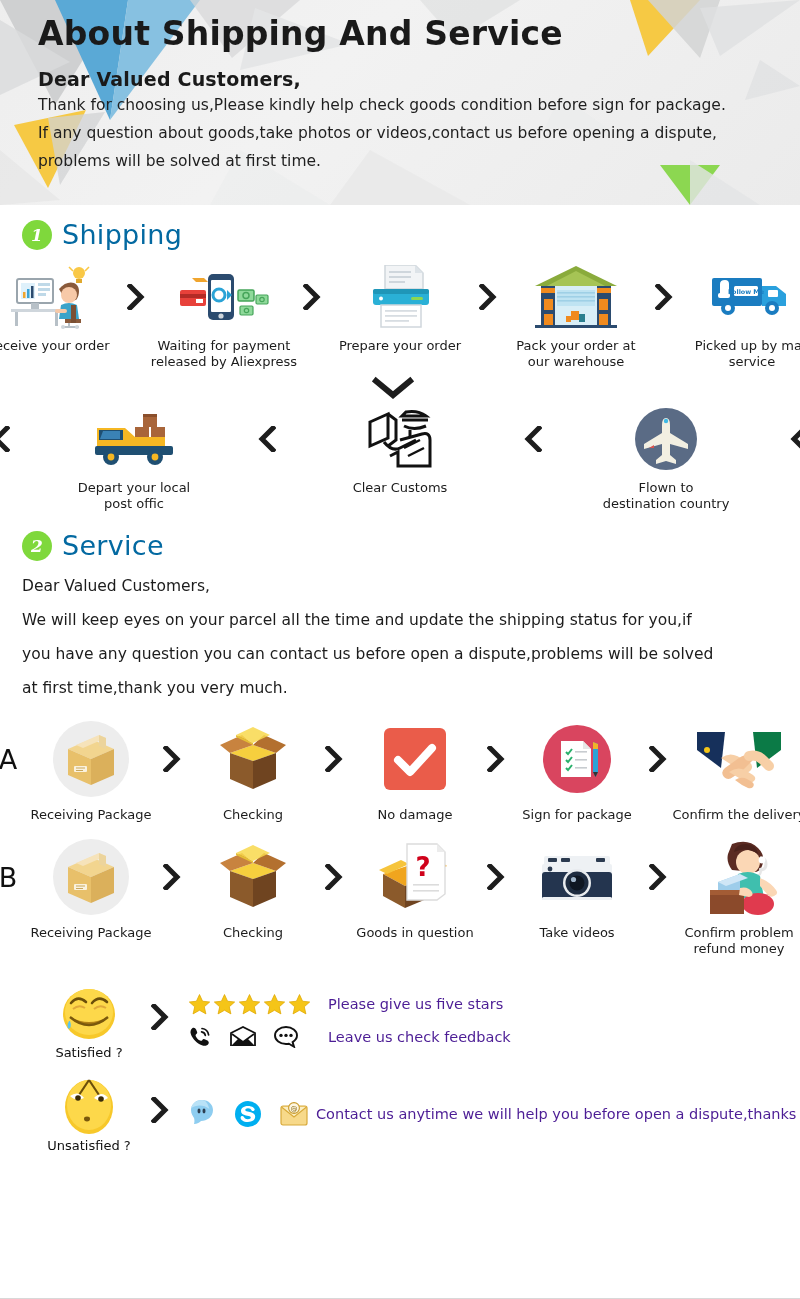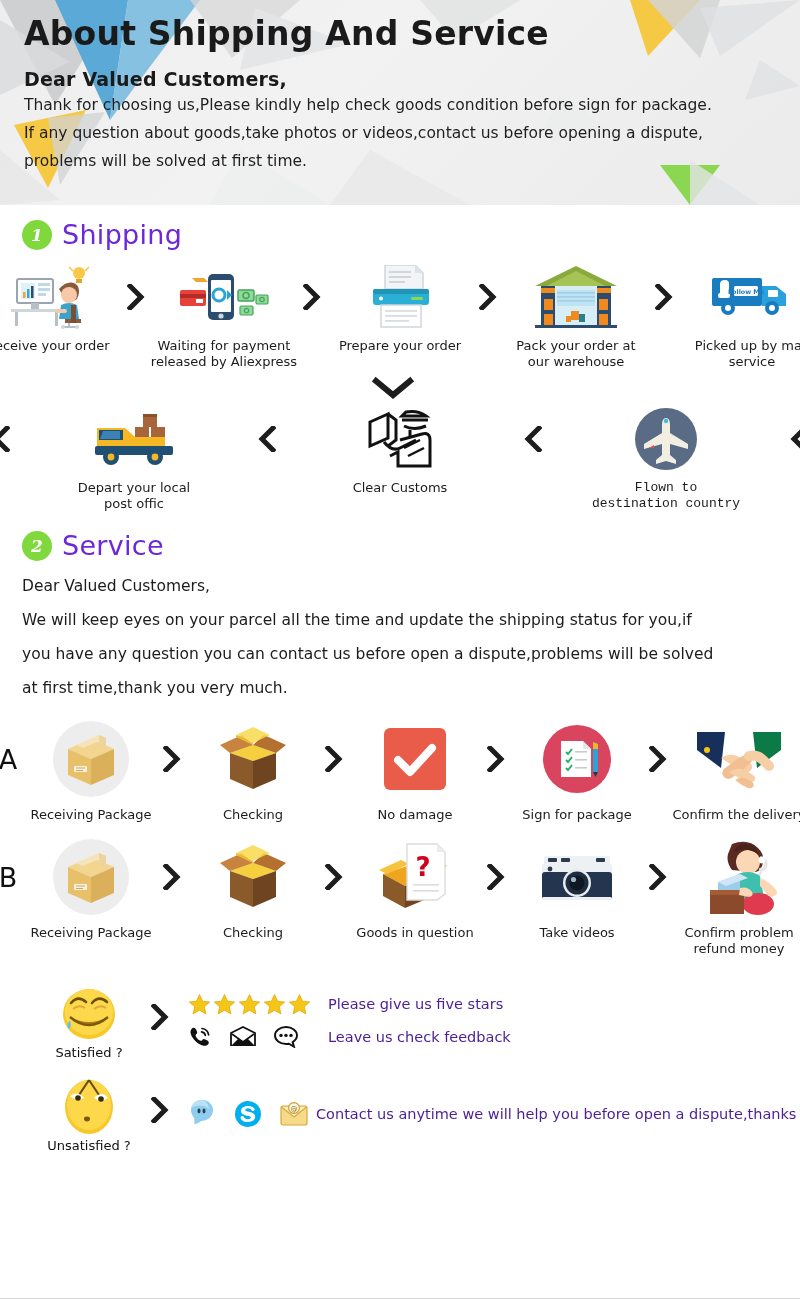--- a/index.html
+++ b/index.html
@@ -21,21 +21,21 @@
 
   
   .banner {
     position: relative;
     width: 800px;
     height: 205px;
     background: linear-gradient(135deg,#eeeeee 0%,#f2f2f2 40%,#ebebeb 100%);
     overflow: hidden;
   }
   .banner svg.deco { position: absolute; top: 0; left: 0; width: 800px; height: 205px; }
-  .banner-inner { position: relative; z-index: 3; padding: 14px 24px 0 24px; }
+  .banner-inner { position: relative; z-index: 3; padding: 14px 24px 0 38px; }
   .title {
     font-size: 33px;
     font-weight: bold;
     color: #1a1a1a;
     letter-spacing: .2px;
     line-height: 1.2;
     font-family: "DejaVu Sans", sans-serif;
   }
   .subtitle {
     margin-top: 14px;
@@ -68,21 +68,21 @@
     color: #ffffff;
     font-size: 17px;
     font-style: italic;
     font-weight: bold;
     display: flex; align-items: center; justify-content: center;
     font-family: "DejaVu Serif", serif;
     flex: none;
   }
   .section-title {
     font-size: 27px;
-    color: #6d28d9;
+    color: #0369a1;
     font-family: "DejaVu Sans", sans-serif;
     letter-spacing: .3px;
   }
 
   
   .steps-row {
     display: flex;
     align-items: flex-start;
     justify-content: center;
     padding: 0 6px;
@@ -426,21 +426,21 @@
 
     <div class="step">
       <div class="art">
         <svg width="62" height="62" viewBox="0 0 62 62">
           <circle cx="31" cy="31" r="31" fill="#5a6b85"></circle>
           <path d="M31 10 q4 0 4 7 v8 l18 11 v5 l-18 -5 v11 l6 5 v4 l-10 -3 l-10 3 v-4 l6 -5 v-11 l-18 5 v-5 l18 -11 v-8 q0 -7 4 -7 z" fill="#f2efe2"></path>
           <circle cx="31" cy="13" r="2.2" fill="#3fb9e5"></circle>
           <path d="M14 40 l5 -3 v3 z" fill="#d9534f"></path>
         </svg>
       </div>
-      <div class="caption" style="white-space:pre-line;font-family:Liberation Mono, monospace;">Flown to
+      <div class="caption" style="white-space:pre-line;">Flown to
 destination country</div>
     </div>
 
     <div class="chev">
       <svg width="18" height="26" viewBox="0 0 18 26">
           <path d="M15 2 L4 13 L15 24" stroke="#1d1d1d" stroke-width="5" fill="none" stroke-linecap="square"></path>
         </svg>
     </div>
 
     <div class="step">

